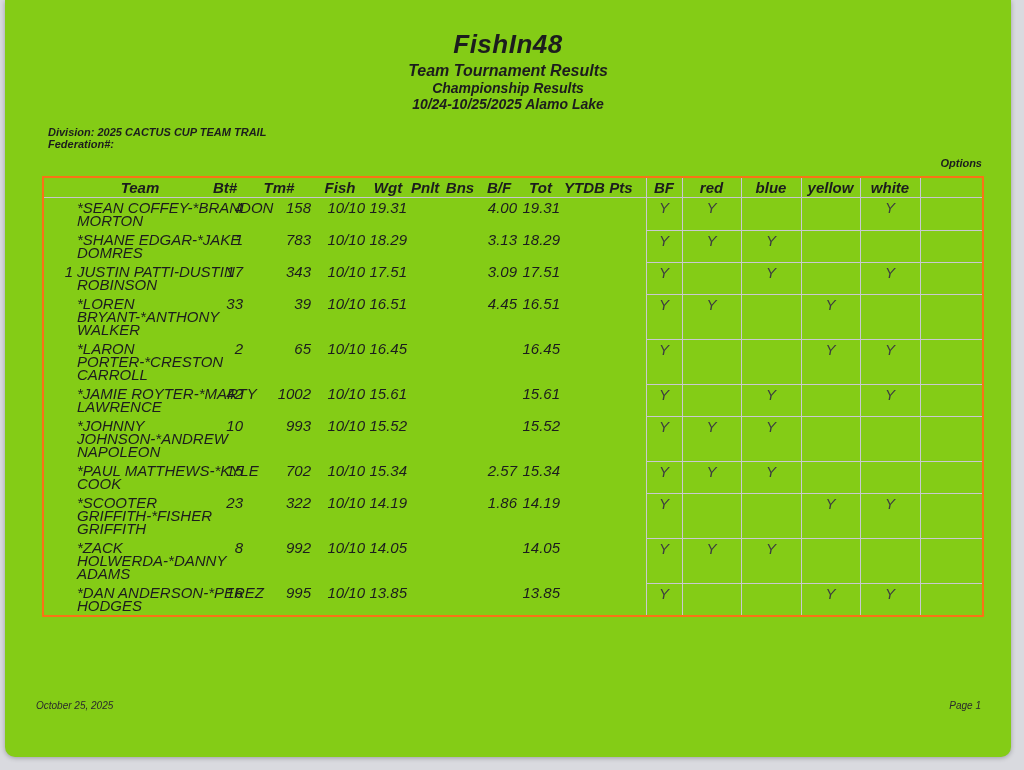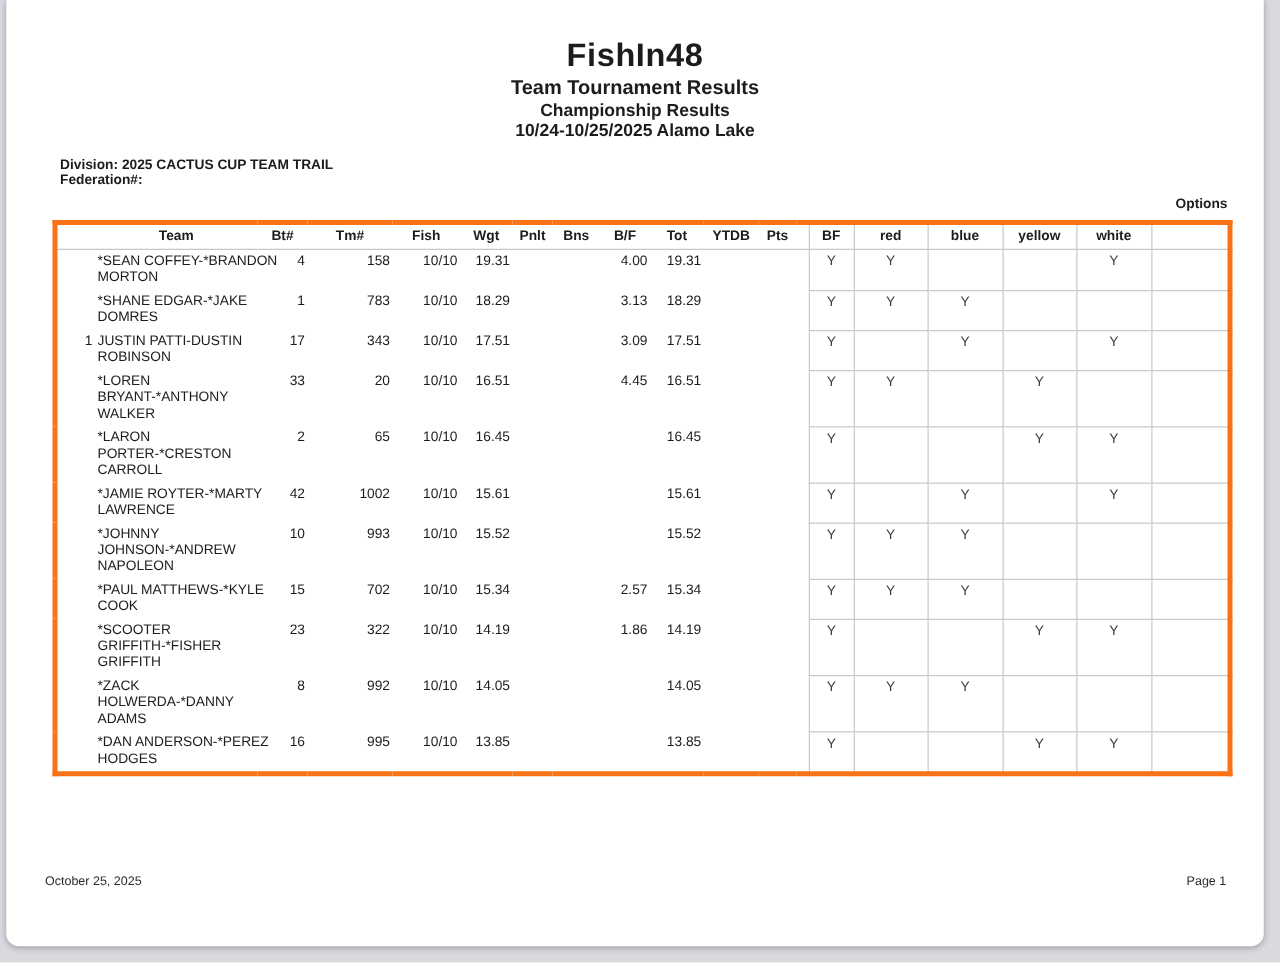--- a/index.html
+++ b/index.html
@@ -4,23 +4,24 @@
 <style>
   html,body{margin:0;padding:0;}
   body{
     width:1024px;height:770px;position:relative;overflow:hidden;
     background:#d9dadf;
     font-family:"Liberation Sans", sans-serif;
     color:#1c1c1e;
   }
   .page{
     position:absolute;left:5px;top:0;right:13px;bottom:13px;
-    background:#ffffff;
+    background:#84cc16;
     border-radius:0 0 10px 10px;
     box-shadow:0 1px 5px rgba(0,0,0,.28);
+    font-style:italic;
   }
   
   .title-block{ text-align:center; padding-top:30px; font-weight:bold; }
   .title-main{ font-size:26px; line-height:28px; letter-spacing:0.5px;}
   .title-sub1{ font-size:16px; line-height:19px; margin-top:3px;}
   .title-sub2{ font-size:14px; line-height:16px;}
   .title-sub3{ font-size:14px; line-height:16px;}
   
   .meta-row{
     display:flex; justify-content:space-between;
@@ -30,22 +31,22 @@
   
   .options-row{ margin-left:37px; width:940px; }
   .options-label{
     margin-left:603px; width:337px; text-align:right;
     font-size:11px; font-weight:bold; margin-top:7px; margin-bottom:7px;
   }
   
   table.results{
     border-collapse:collapse; table-layout:fixed;
     width:940px; margin-left:37px;
-    font-size:11px;
-    border:4px solid #f97316;
+    font-size:15px;
+    border:2px solid #f97316;
   }
   table.results th{
     font-weight:bold; text-align:center;
     padding:3px 2px; line-height:13px;
     border-top:1px solid #c6c6cc; border-bottom:1px solid #c6c6cc;
   }
   table.results td{
     vertical-align:top; padding:3px 2px; line-height:13px;
   }
   th.h-team{ text-align:left; padding-left:10px; }
@@ -196,21 +197,21 @@
     <td class="opt"></td>
     <td class="opt">Y</td>
     <td class="opt"></td>
   </tr>
         <tr>
     <td class="c-place num"></td>
     <td class="c-team">*LOREN
 BRYANT-*ANTHONY
 WALKER</td>
     <td class="num">33</td>
-    <td class="num">20</td>
+    <td class="num">39</td>
     <td class="num">10/10</td>
     <td class="num">16.51</td>
     <td class="ctr"></td>
     <td class="ctr"></td>
     <td class="num">4.45</td>
     <td class="num">16.51</td>
     <td class="ctr"></td>
     <td class="ctr"></td>
     <td></td>
     <td class="opt">Y</td>

